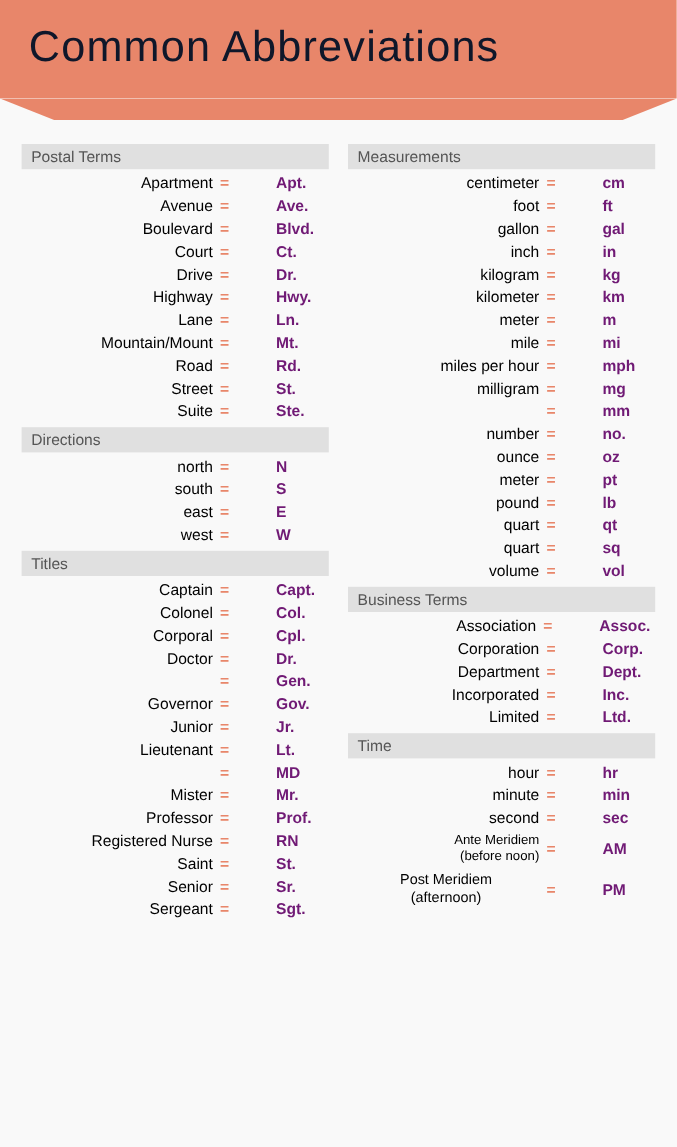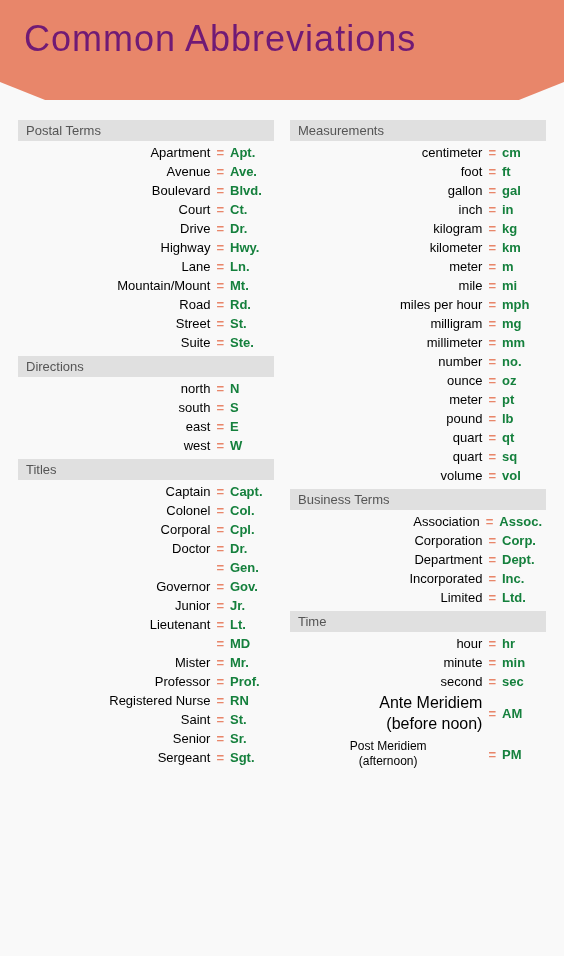--- a/index.html
+++ b/index.html
@@ -20,21 +20,21 @@
       content: '';
       position: absolute;
       bottom: -18px;
       left: 0;
       right: 0;
       height: 18px;
       background: #e8866a;
       clip-path: polygon(0 0, 100% 0, 92% 100%, 8% 100%);
     }
     .header-title {
-      color: #701a75;
+      color: #0f172a;
       font-size: 36px;
       font-weight: 300;
       letter-spacing: 1px;
     }
 
     .content {
       display: flex;
       padding: 28px 10px 10px 10px;
       gap: 0;
     }
@@ -71,23 +71,24 @@
       flex: 1;
     }
 
     .abbr-row .equals {
       color: #e8866a;
       font-weight: bold;
       margin: 0 6px;
     }
 
     .abbr-row .abbr {
-      color: #15803d;
+      color: #701a75;
       font-weight: bold;
       min-width: 40px;
+      margin-left: 33px;
     }
 
     
     .abbr-row.multiline {
       align-items: center;
     }
     .abbr-row.multiline .term {
       text-align: right;
       line-height: 1.3;
     }
@@ -306,21 +307,20 @@
           <span class="term">miles per hour</span>
           <span class="equals">=</span>
           <span class="abbr">mph</span>
         </div>
         <div class="abbr-row">
           <span class="term">milligram</span>
           <span class="equals">=</span>
           <span class="abbr">mg</span>
         </div>
         <div class="abbr-row">
-          <span class="term">millimeter</span>
           <span class="equals">=</span>
           <span class="abbr">mm</span>
         </div>
         <div class="abbr-row">
           <span class="term">number</span>
           <span class="equals">=</span>
           <span class="abbr">no.</span>
         </div>
         <div class="abbr-row">
           <span class="term">ounce</span>
@@ -392,21 +392,21 @@
           <span class="term">minute</span>
           <span class="equals">=</span>
           <span class="abbr">min</span>
         </div>
         <div class="abbr-row">
           <span class="term">second</span>
           <span class="equals">=</span>
           <span class="abbr">sec</span>
         </div>
         <div class="abbr-row multiline">
-          <span class="term" style="white-space: pre-line; text-align: right; font-size: 16px;">Ante Meridiem
+          <span class="term" style="white-space: pre-line; text-align: right; font-size: 11px;">Ante Meridiem
 (before noon)</span>
           <span class="equals">=</span>
           <span class="abbr">AM</span>
         </div>
         <div class="abbr-row multiline">
           <span class="term" style="white-space: pre-line; text-align: center; font-size: 12px;">Post Meridiem
 (afternoon)</span>
           <span class="equals">=</span>
           <span class="abbr">PM</span>
         </div>

